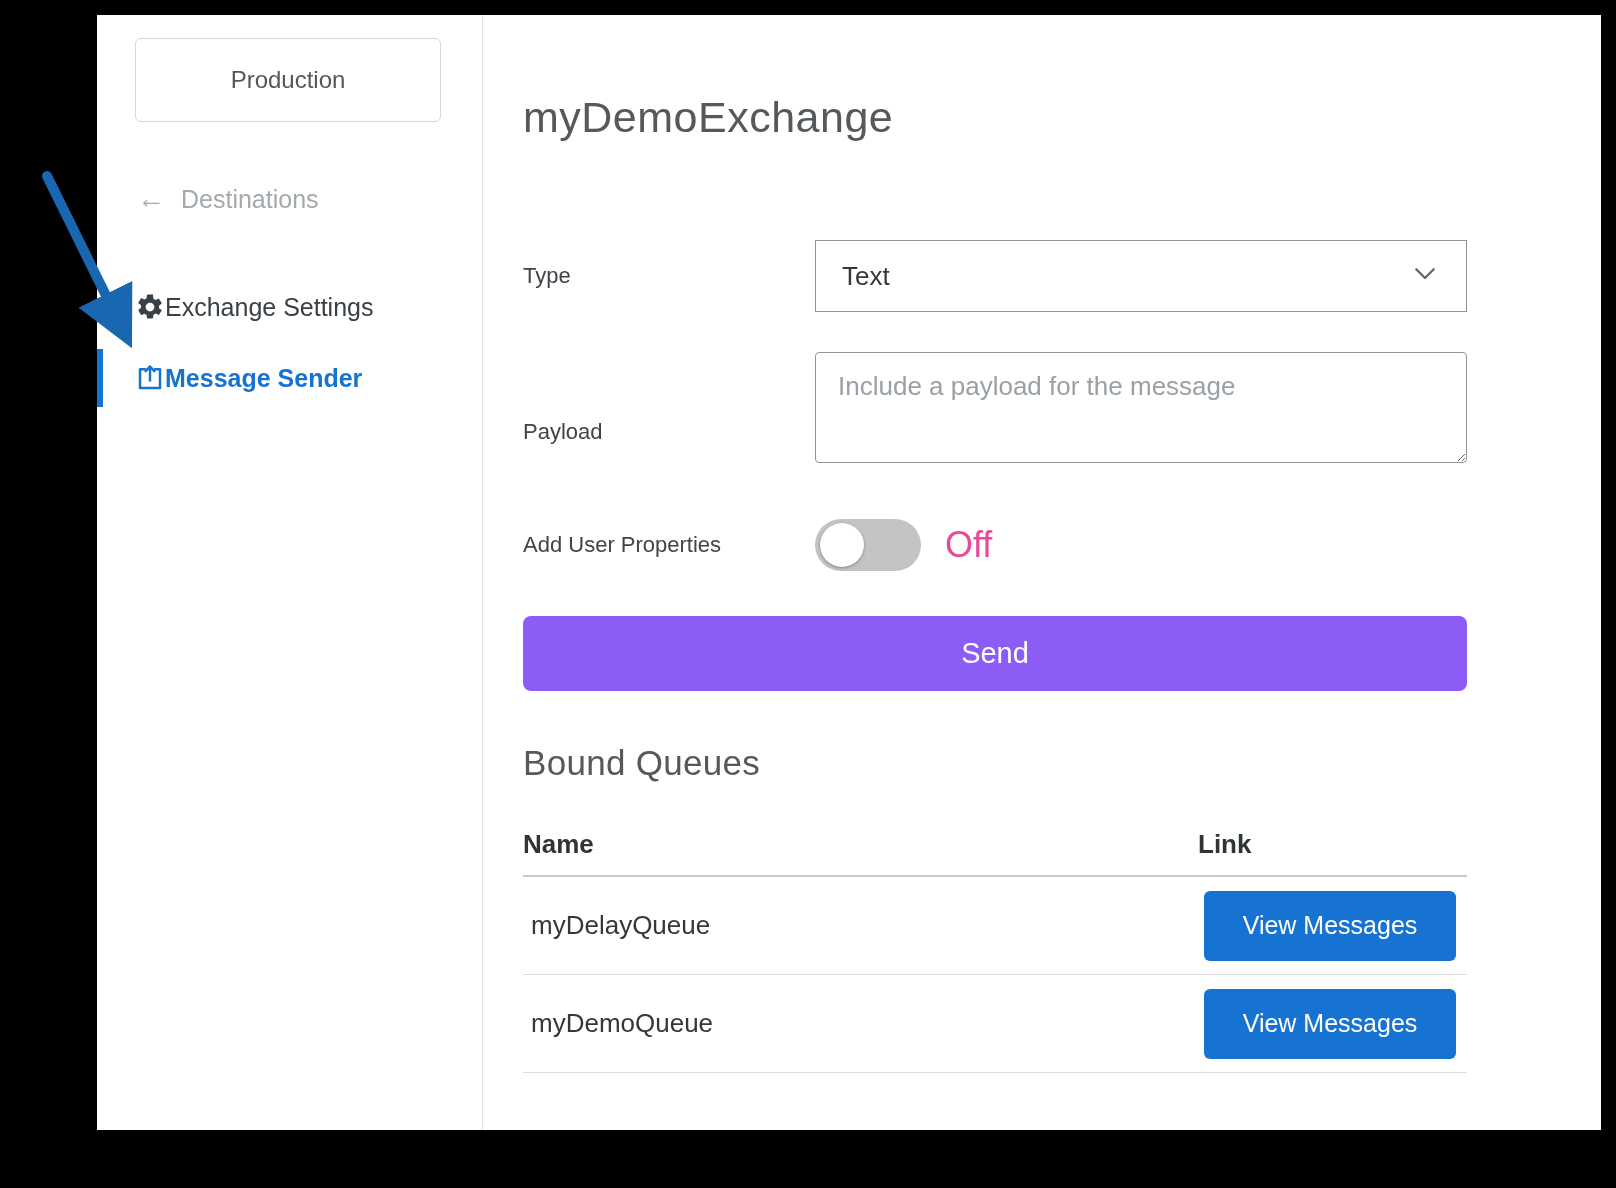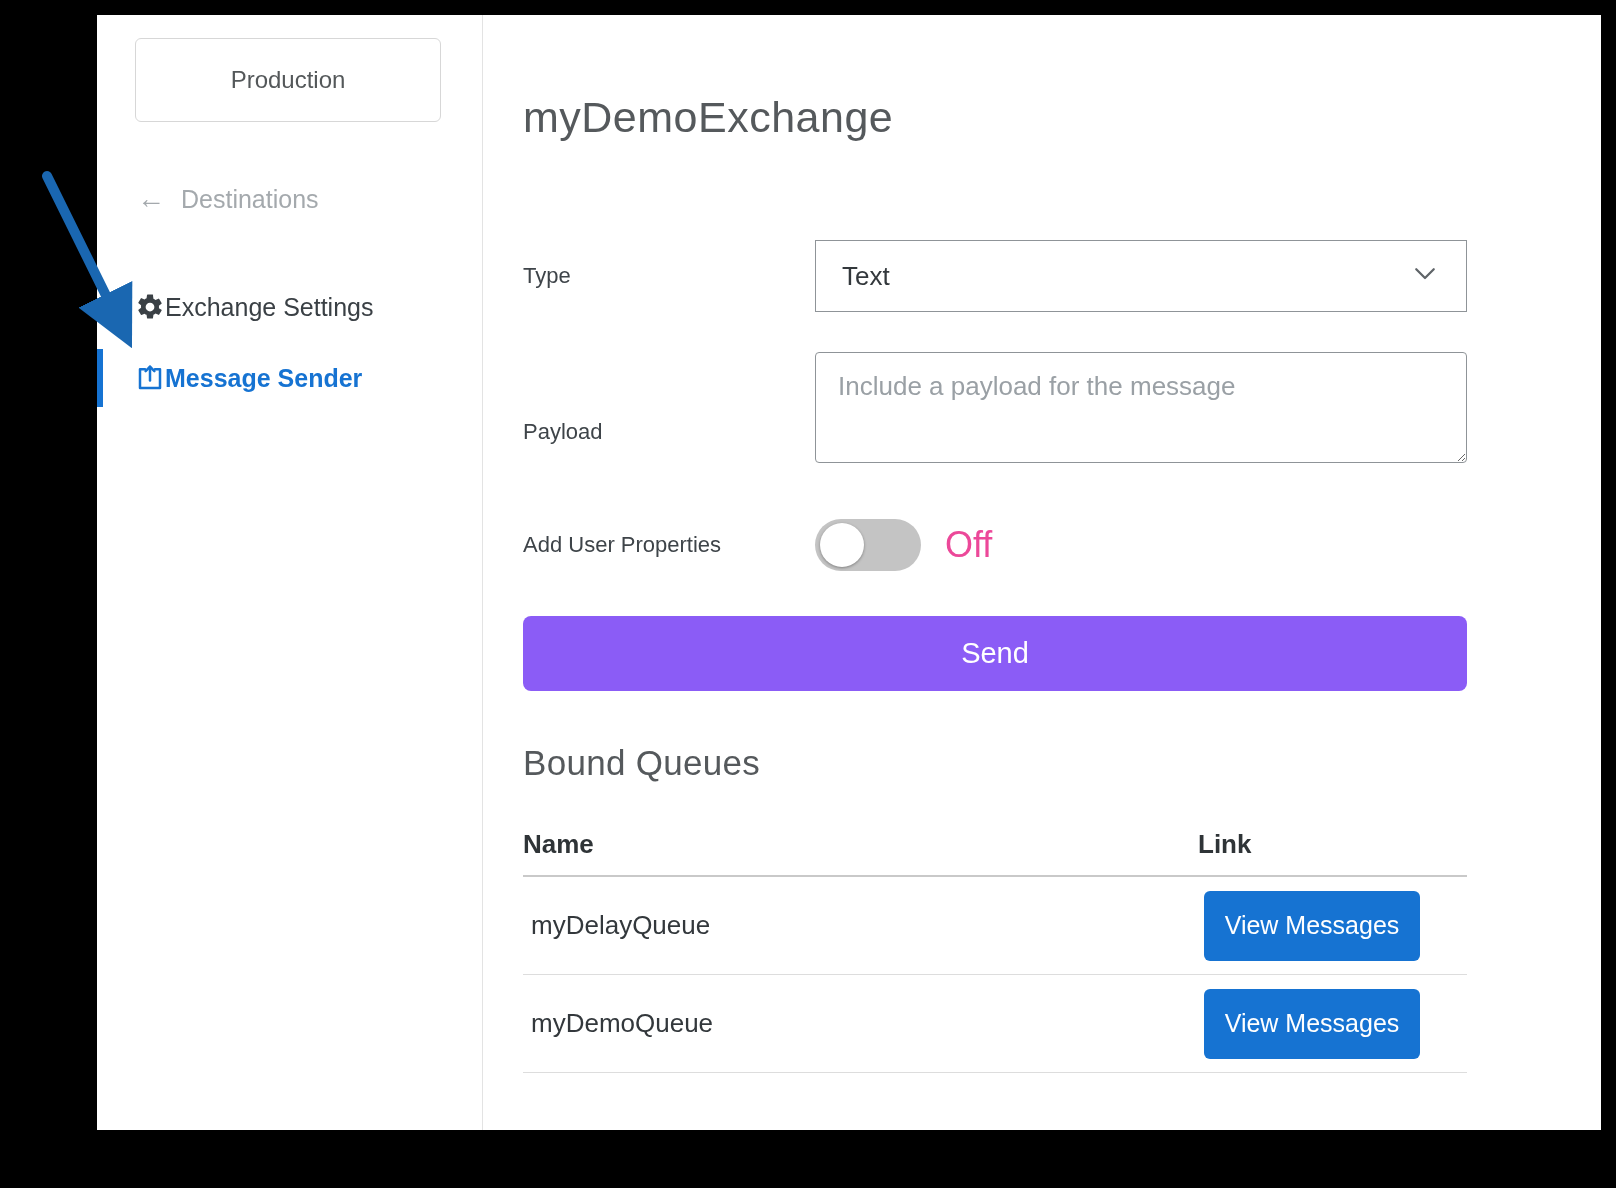--- a/index.html
+++ b/index.html
@@ -159,21 +159,21 @@
   .th-name { flex: 0 0 675px; }
   .th-link { flex: 1; }
   .tbl-row {
     display: flex; align-items: center;
     min-height: 98px;
     border-bottom: 1px solid #ddd;
   }
   .td-name { flex: 0 0 675px; font-size: 26px; color: #33383c; padding-left: 8px; }
   .td-link { flex: 1; display: flex; }
   .view-btn {
-    width: 216px; height: 70px;
+    width: 252px; height: 70px;
     margin-left: 6px;
     background: #1673d2;
     border: none; border-radius: 6px;
     color: #fff; font-size: 25px;
     font-family: inherit;
     cursor: pointer;
   }
 
   .annotation {
     position: absolute; left: 0; top: 0;

